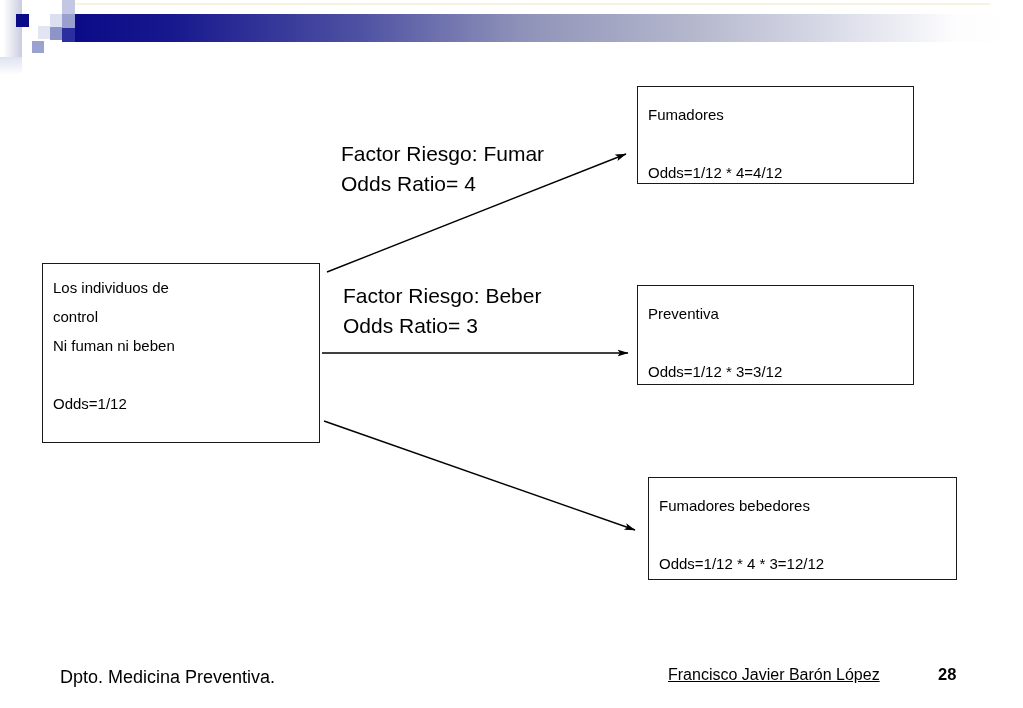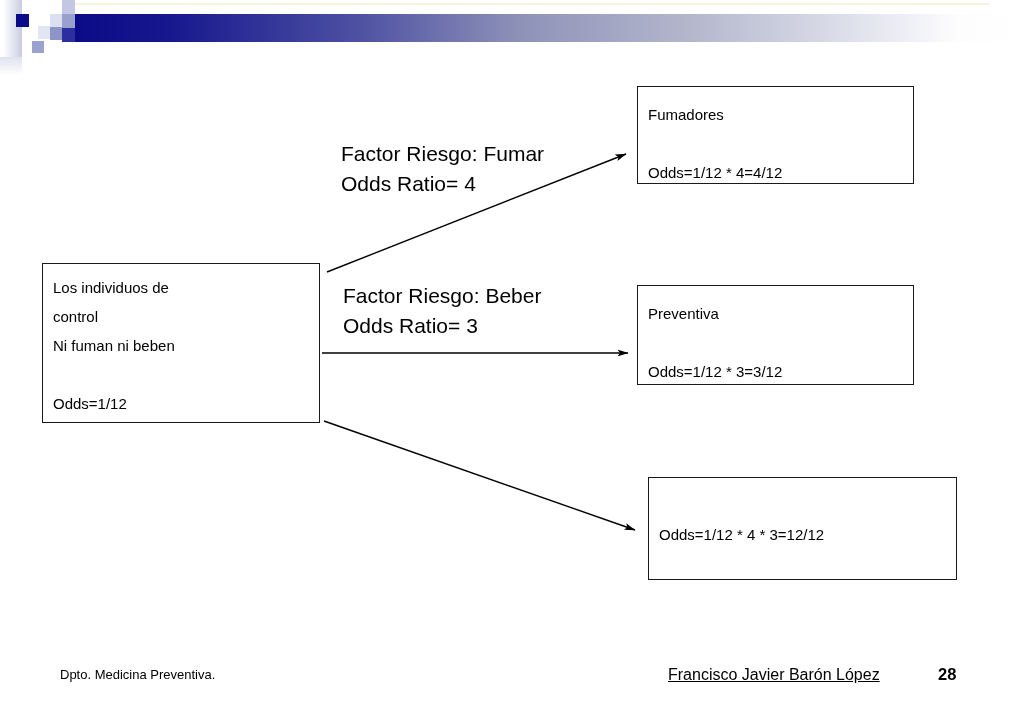--- a/index.html
+++ b/index.html
@@ -43,42 +43,42 @@
   .dbox {
     position: absolute;
     border: 1.4px solid #1a1a1a;
     background: #ffffff;
     box-sizing: border-box;
     font-size: 15px;
     line-height: 29px;
     padding: 13px 10px;
     white-space: nowrap;
   }
-  .box-control { left: 42px;  top: 263px; width: 278px; height: 160px; padding-top: 9px; }
+  .box-control { left: 42px;  top: 263px; width: 278px; height: 180px; padding-top: 9px; }
   .box-smokers { left: 637px; top: 86px;  width: 277px; height: 98px; }
   .box-drinkers { left: 637px; top: 285px; width: 277px; height: 100px; }
   .box-both    { left: 648px; top: 477px; width: 309px; height: 103px; }
   .spacer { height: 29px; }
 
   
   .alabel {
     position: absolute;
     font-size: 21px;
     line-height: 30px;
     white-space: nowrap;
   }
   .label-smoking  { left: 341px; top: 139px; }
   .label-drinking { left: 343px; top: 281px; }
   .label-both     { left: 237px; top: 524px; }
 
   
   .arrows { position: absolute; left: 0; top: 0; width: 1023px; height: 708px; pointer-events: none; }
 
   
-  .footer-dept   { position: absolute; left: 60px;  top: 667px; font-size: 13px; }
+  .footer-dept   { position: absolute; left: 60px;  top: 667px; font-size: 18px; }
   .footer-author { position: absolute; left: 668px; top: 666px; font-size: 16px; text-decoration: underline; }
   .footer-page   { position: absolute; left: 938px; top: 665px; font-size: 16.5px; font-weight: bold; }
 </style>
 </head>
 <body>
 
 <div class="slide">
 
   <div class="left-strip"></div>
   <div class="left-strip-fade"></div>
@@ -118,20 +118,21 @@
     <div>Odds=1/12 * 4=4/12</div>
   </div>
 
   <div class="dbox box-drinkers">
     <div>Preventiva</div>
     <div class="spacer"></div>
     <div>Odds=1/12 * 3=3/12</div>
   </div>
 
   <div class="dbox box-both">
+    <div>Fumadores bebedores</div>
     <div class="spacer"></div>
     <div>Odds=1/12 * 4 * 3=12/12</div>
   </div>
 
   <div class="alabel label-smoking">
     <div>Factor Riesgo: Fumar</div>
     <div>Odds Ratio= 4</div>
   </div>
   <div class="alabel label-drinking">
     <div>Factor Riesgo: Beber</div>

